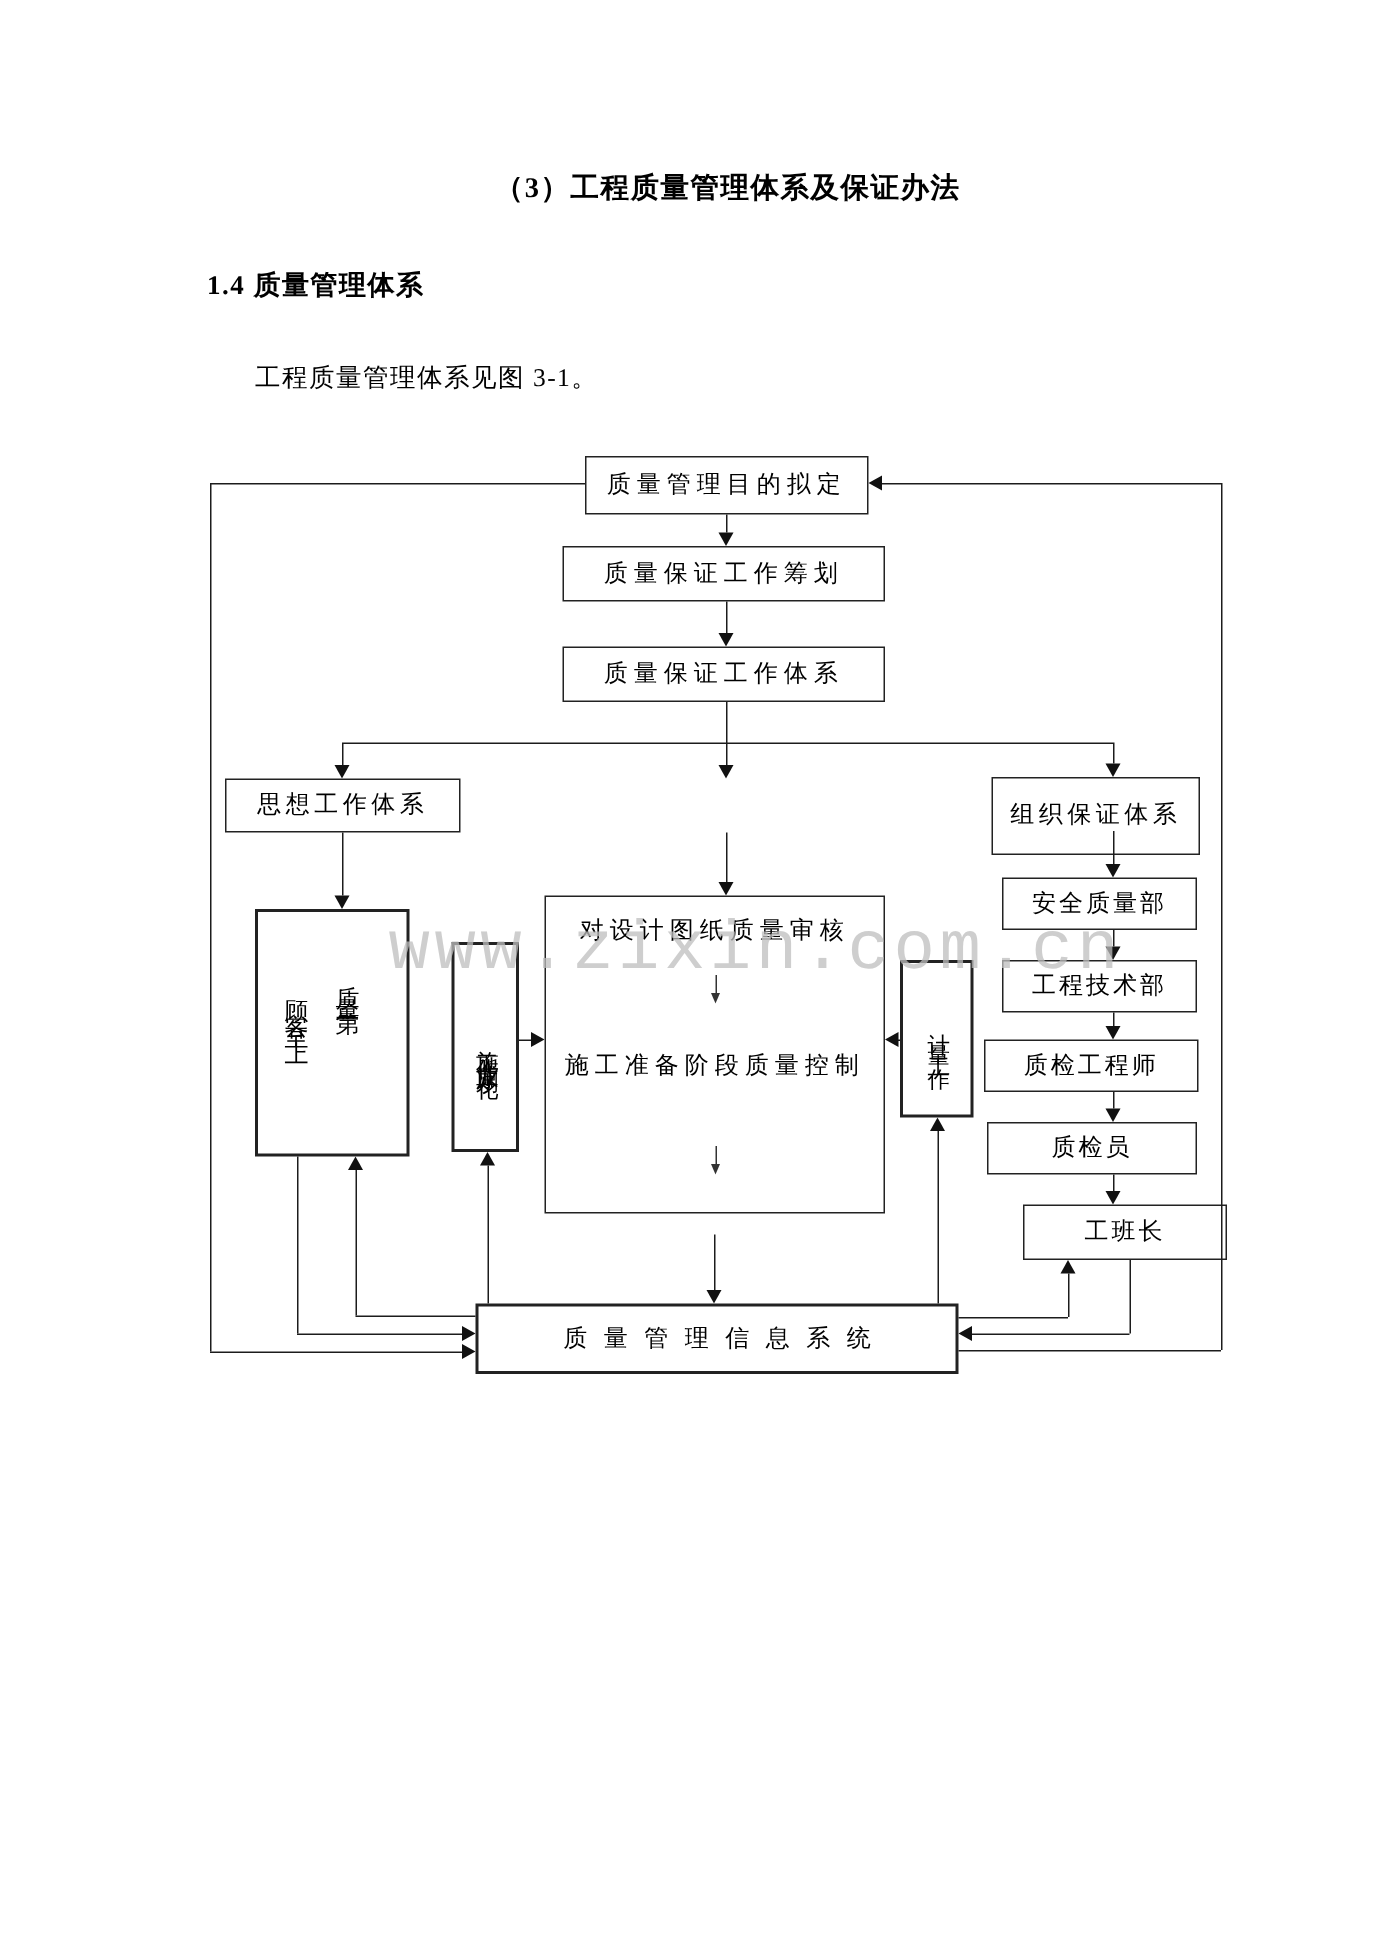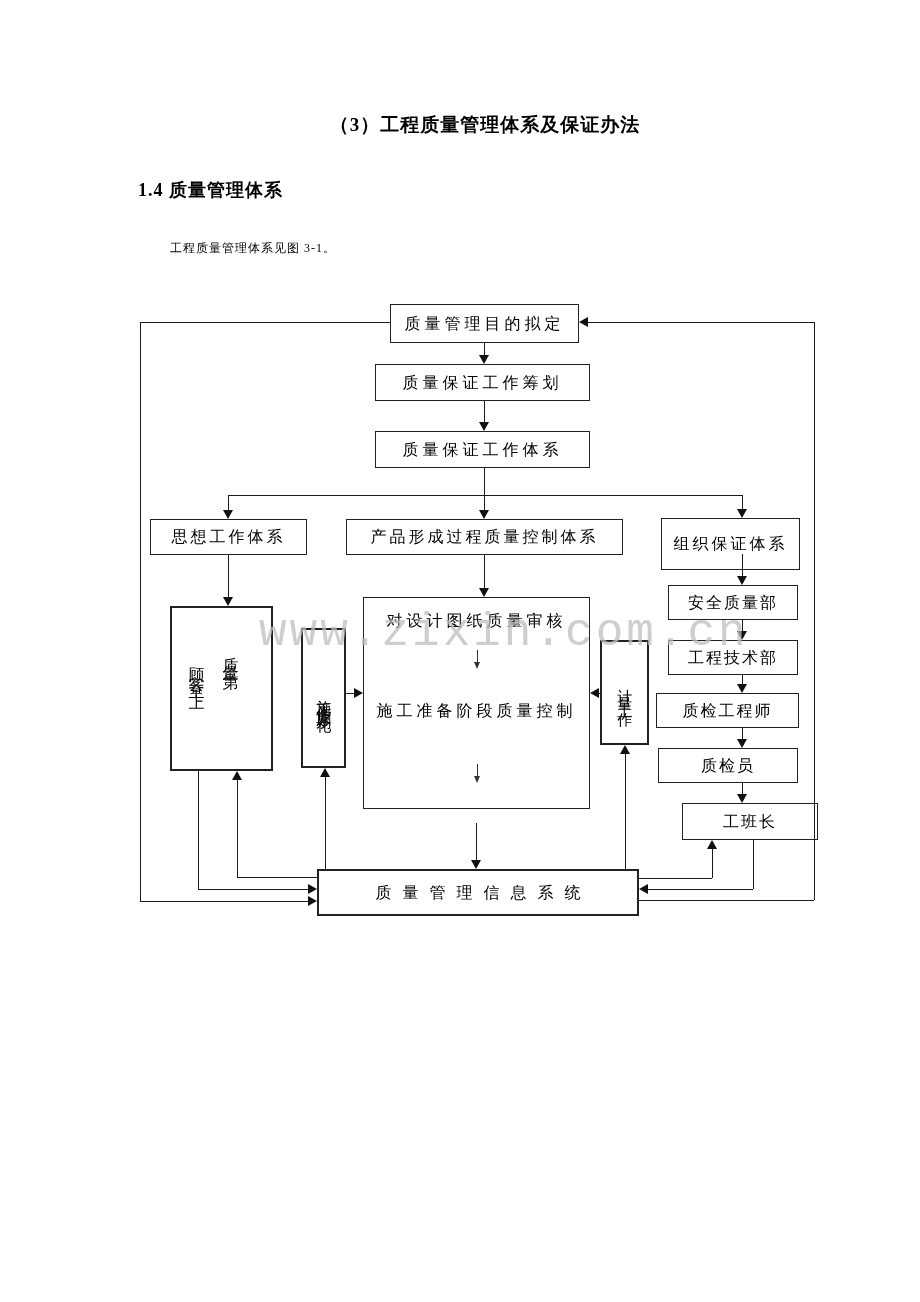--- a/index.html
+++ b/index.html
@@ -2,21 +2,21 @@
 <html><head>
 <meta charset="utf-8">
 <style>
   html,body{margin:0;padding:0;background:#fff;}
   #page{position:relative;width:920px;height:1302px;background:#fff;overflow:hidden;
         font-family:"Liberation Serif","DejaVu Serif",serif;color:#000;}
   
   .doc-title{position:absolute;left:50px;top:112px;width:870px;text-align:center;
              font-size:19px;font-weight:bold;letter-spacing:1px;}
   .doc-heading{position:absolute;left:138px;top:178px;font-size:18px;font-weight:bold;letter-spacing:1px;}
-  .doc-para{position:absolute;left:170px;top:240px;font-size:12px;letter-spacing:1px;}
+  .doc-para{position:absolute;left:170px;top:240px;font-size:17px;letter-spacing:1px;}
   
   .nb{position:absolute;border:1px solid #222;background:#fff;display:flex;
       align-items:center;justify-content:center;font-size:16px;letter-spacing:3px;
       line-height:1.1;text-align:center;box-sizing:border-box;z-index:2;}
   .nb.th{border-width:2px;}
   .vtext{writing-mode:vertical-rl;text-orientation:upright;}
   
   .hl{position:absolute;height:1px;background:#1c1c1c;z-index:3;}
   .vl{position:absolute;width:1px;background:#1c1c1c;z-index:3;}
   .ad,.au,.ar,.al,.ads{position:absolute;width:0;height:0;z-index:3;}
@@ -46,23 +46,20 @@
     <span>质量管理目的拟定</span>
   </div>
   <div class="nb" style="left:375px;top:364px;width:215px;height:37px;letter-spacing:4px;">
     <span>质量保证工作筹划</span>
   </div>
   <div class="nb" style="left:375px;top:431px;width:215px;height:37px;letter-spacing:4px;">
     <span>质量保证工作体系</span>
   </div>
   <div class="nb" style="left:150px;top:519px;width:157px;height:36px;">
     <span>思想工作体系</span>
-  </div>
-  <div class="nb" style="left:346px;top:519px;width:277px;height:36px;">
-    <span>产品形成过程质量控制体系</span>
   </div>
   <div class="nb" style="left:661px;top:518px;width:139px;height:52px;">
     <span>组织保证体系</span>
   </div>
 
   <div class="nb th" style="left:170px;top:606px;width:103px;height:165px;">
     <span class="vtext" style="position:absolute;left:50px;top:36px;letter-spacing:9px;">质量第一</span>
     <span class="vtext" style="position:absolute;left:16px;top:46px;letter-spacing:9px;">顾客至上</span>
   </div>
 

